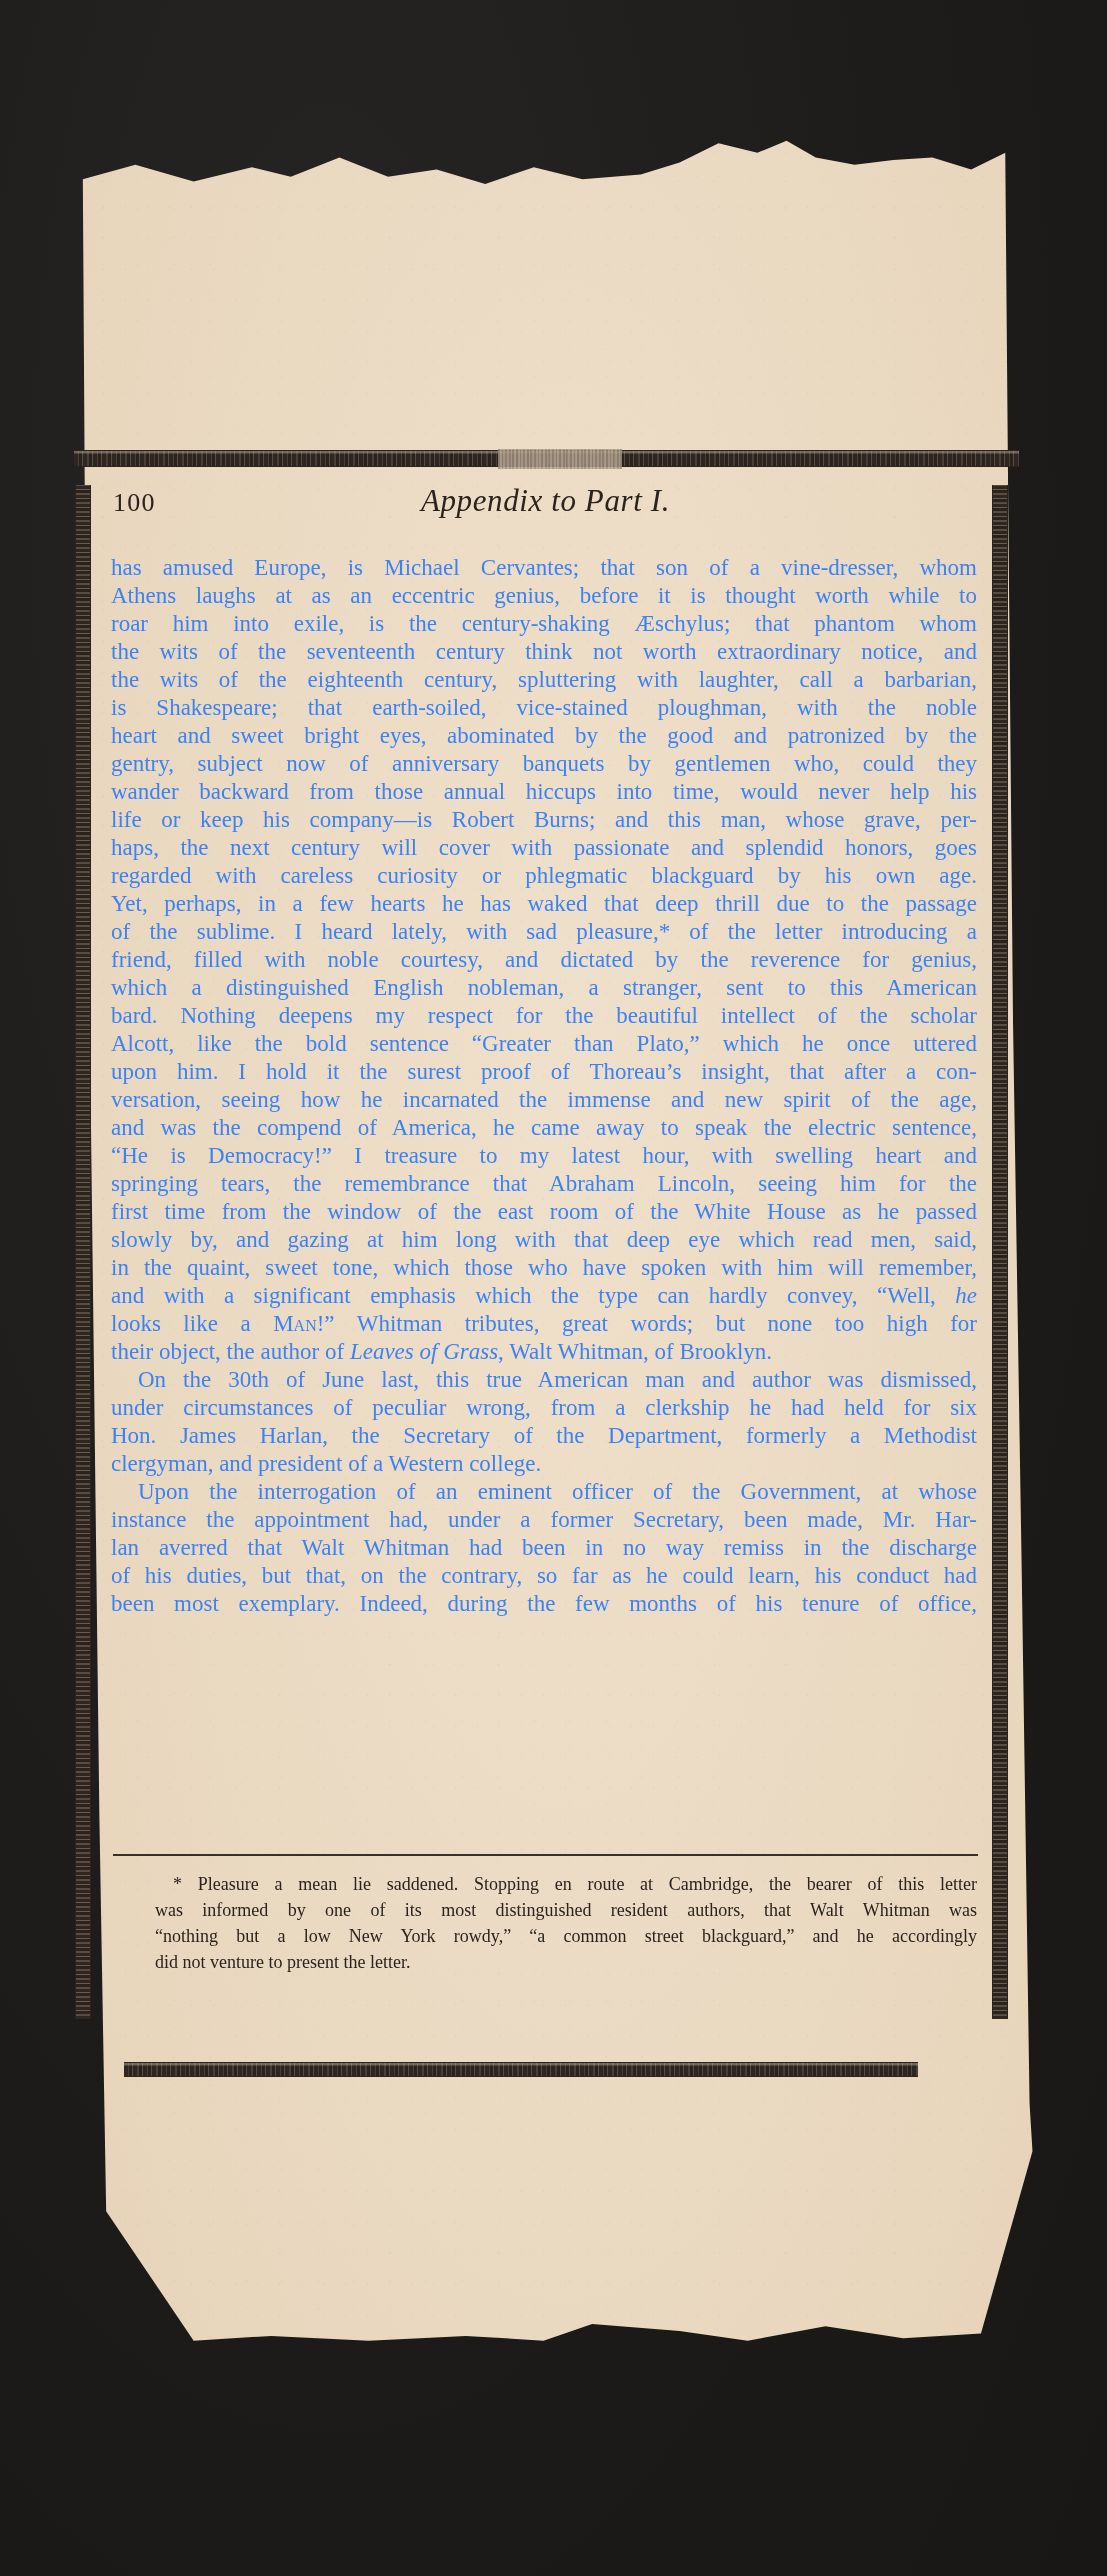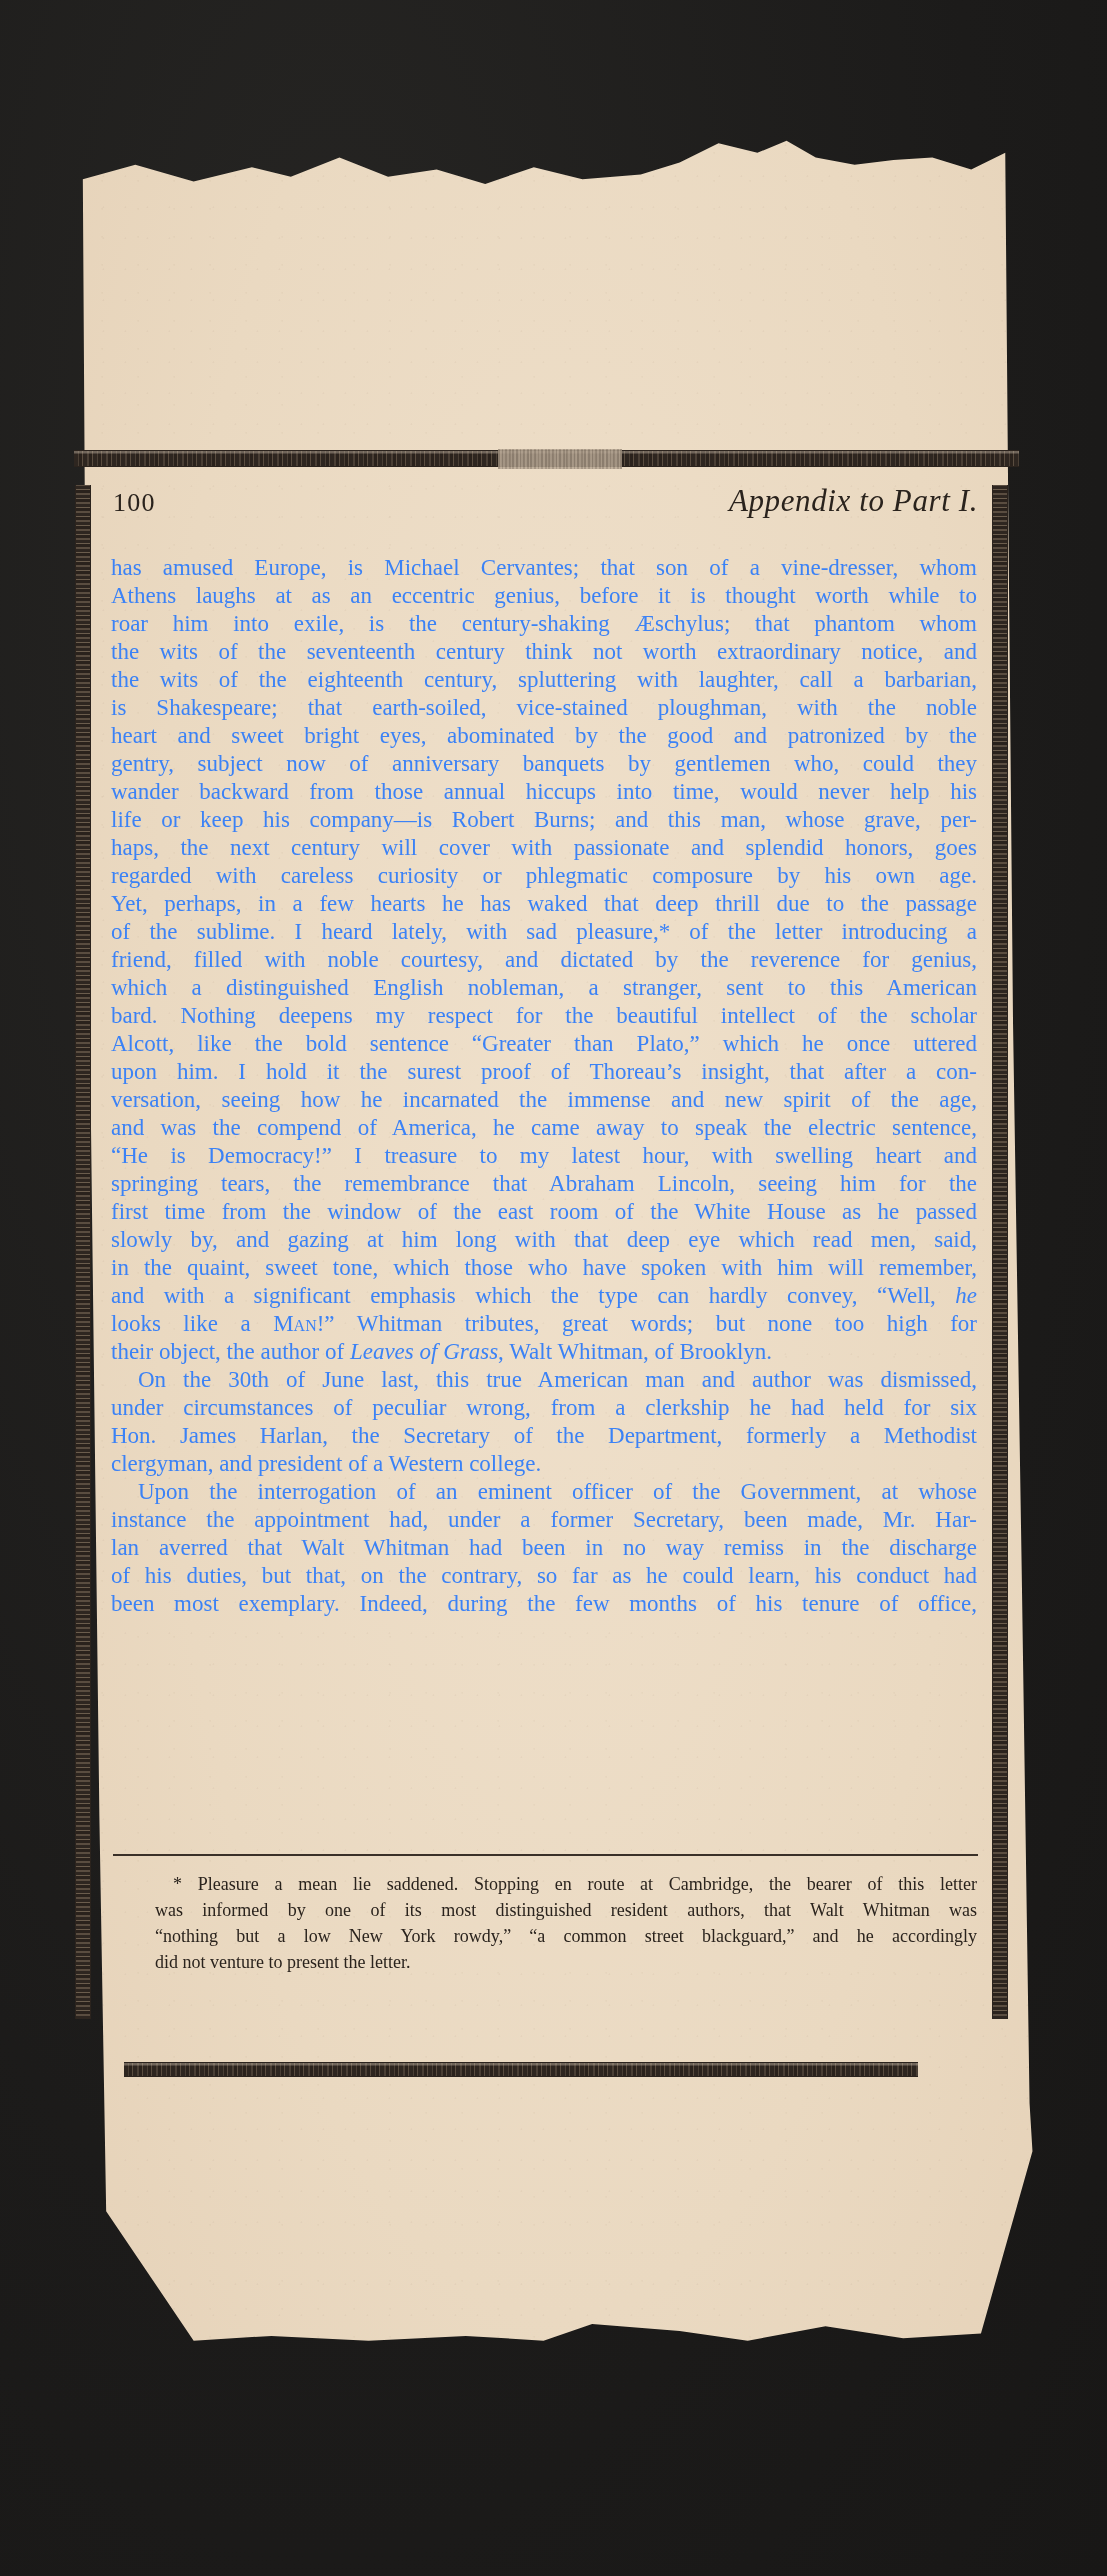--- a/index.html
+++ b/index.html
@@ -76,21 +76,21 @@
     position: absolute;
     left: 113px; top: 483px; width: 865px; height: 41px;
     color: #2a231d;
   }
   .page-number {
     position: absolute; left: 0; top: 4.7px;
     font-size: 26px; letter-spacing: 1.2px;
   }
   .running-title {
     position: absolute; left: 0; right: 0; top: 0;
-    text-align: right;
+    text-align: center;
     font-style: italic;
     font-size: 31px;
     letter-spacing: 0.6px;
   }
 
   .body-text {
     position: absolute;
     left: 111px; top: 554px; width: 866px;
     color: #3b82f6;
     font-size: 23px;
@@ -144,21 +144,21 @@
     <span class="line">Athens laughs at as an eccentric genius, before it is thought worth while to</span>
     <span class="line">roar him into exile, is the century-shaking Æschylus; that phantom whom</span>
     <span class="line">the wits of the seventeenth century think not worth extraordinary notice, and</span>
     <span class="line">the wits of the eighteenth century, spluttering with laughter, call a barbarian,</span>
     <span class="line">is Shakespeare; that earth-soiled, vice-stained ploughman, with the noble</span>
     <span class="line">heart and sweet bright eyes, abominated by the good and patronized by the</span>
     <span class="line">gentry, subject now of anniversary banquets by gentlemen who, could they</span>
     <span class="line">wander backward from those annual hiccups into time, would never help his</span>
     <span class="line">life or keep his company—is Robert Burns; and this man, whose grave, per-</span>
     <span class="line">haps, the next century will cover with passionate and splendid honors, goes</span>
-    <span class="line">regarded with careless curiosity or phlegmatic composure by his own age.</span>
+    <span class="line">regarded with careless curiosity or phlegmatic blackguard by his own age.</span>
     <span class="line">Yet, perhaps, in a few hearts he has waked that deep thrill due to the passage</span>
     <span class="line">of the sublime.  I heard lately, with sad pleasure,* of the letter introducing a</span>
     <span class="line">friend, filled with noble courtesy, and dictated by the reverence for genius,</span>
     <span class="line">which a distinguished English nobleman, a stranger, sent to this American</span>
     <span class="line">bard.  Nothing deepens my respect for the beautiful intellect of the scholar</span>
     <span class="line">Alcott, like the bold sentence “Greater than Plato,” which he once uttered</span>
     <span class="line">upon him.  I hold it the surest proof of Thoreau’s insight, that after a con-</span>
     <span class="line">versation, seeing how he incarnated the immense and new spirit of the age,</span>
     <span class="line">and was the compend of America, he came away to speak the electric sentence,</span>
     <span class="line">“He is Democracy!”  I treasure to my latest hour, with swelling heart and</span>

